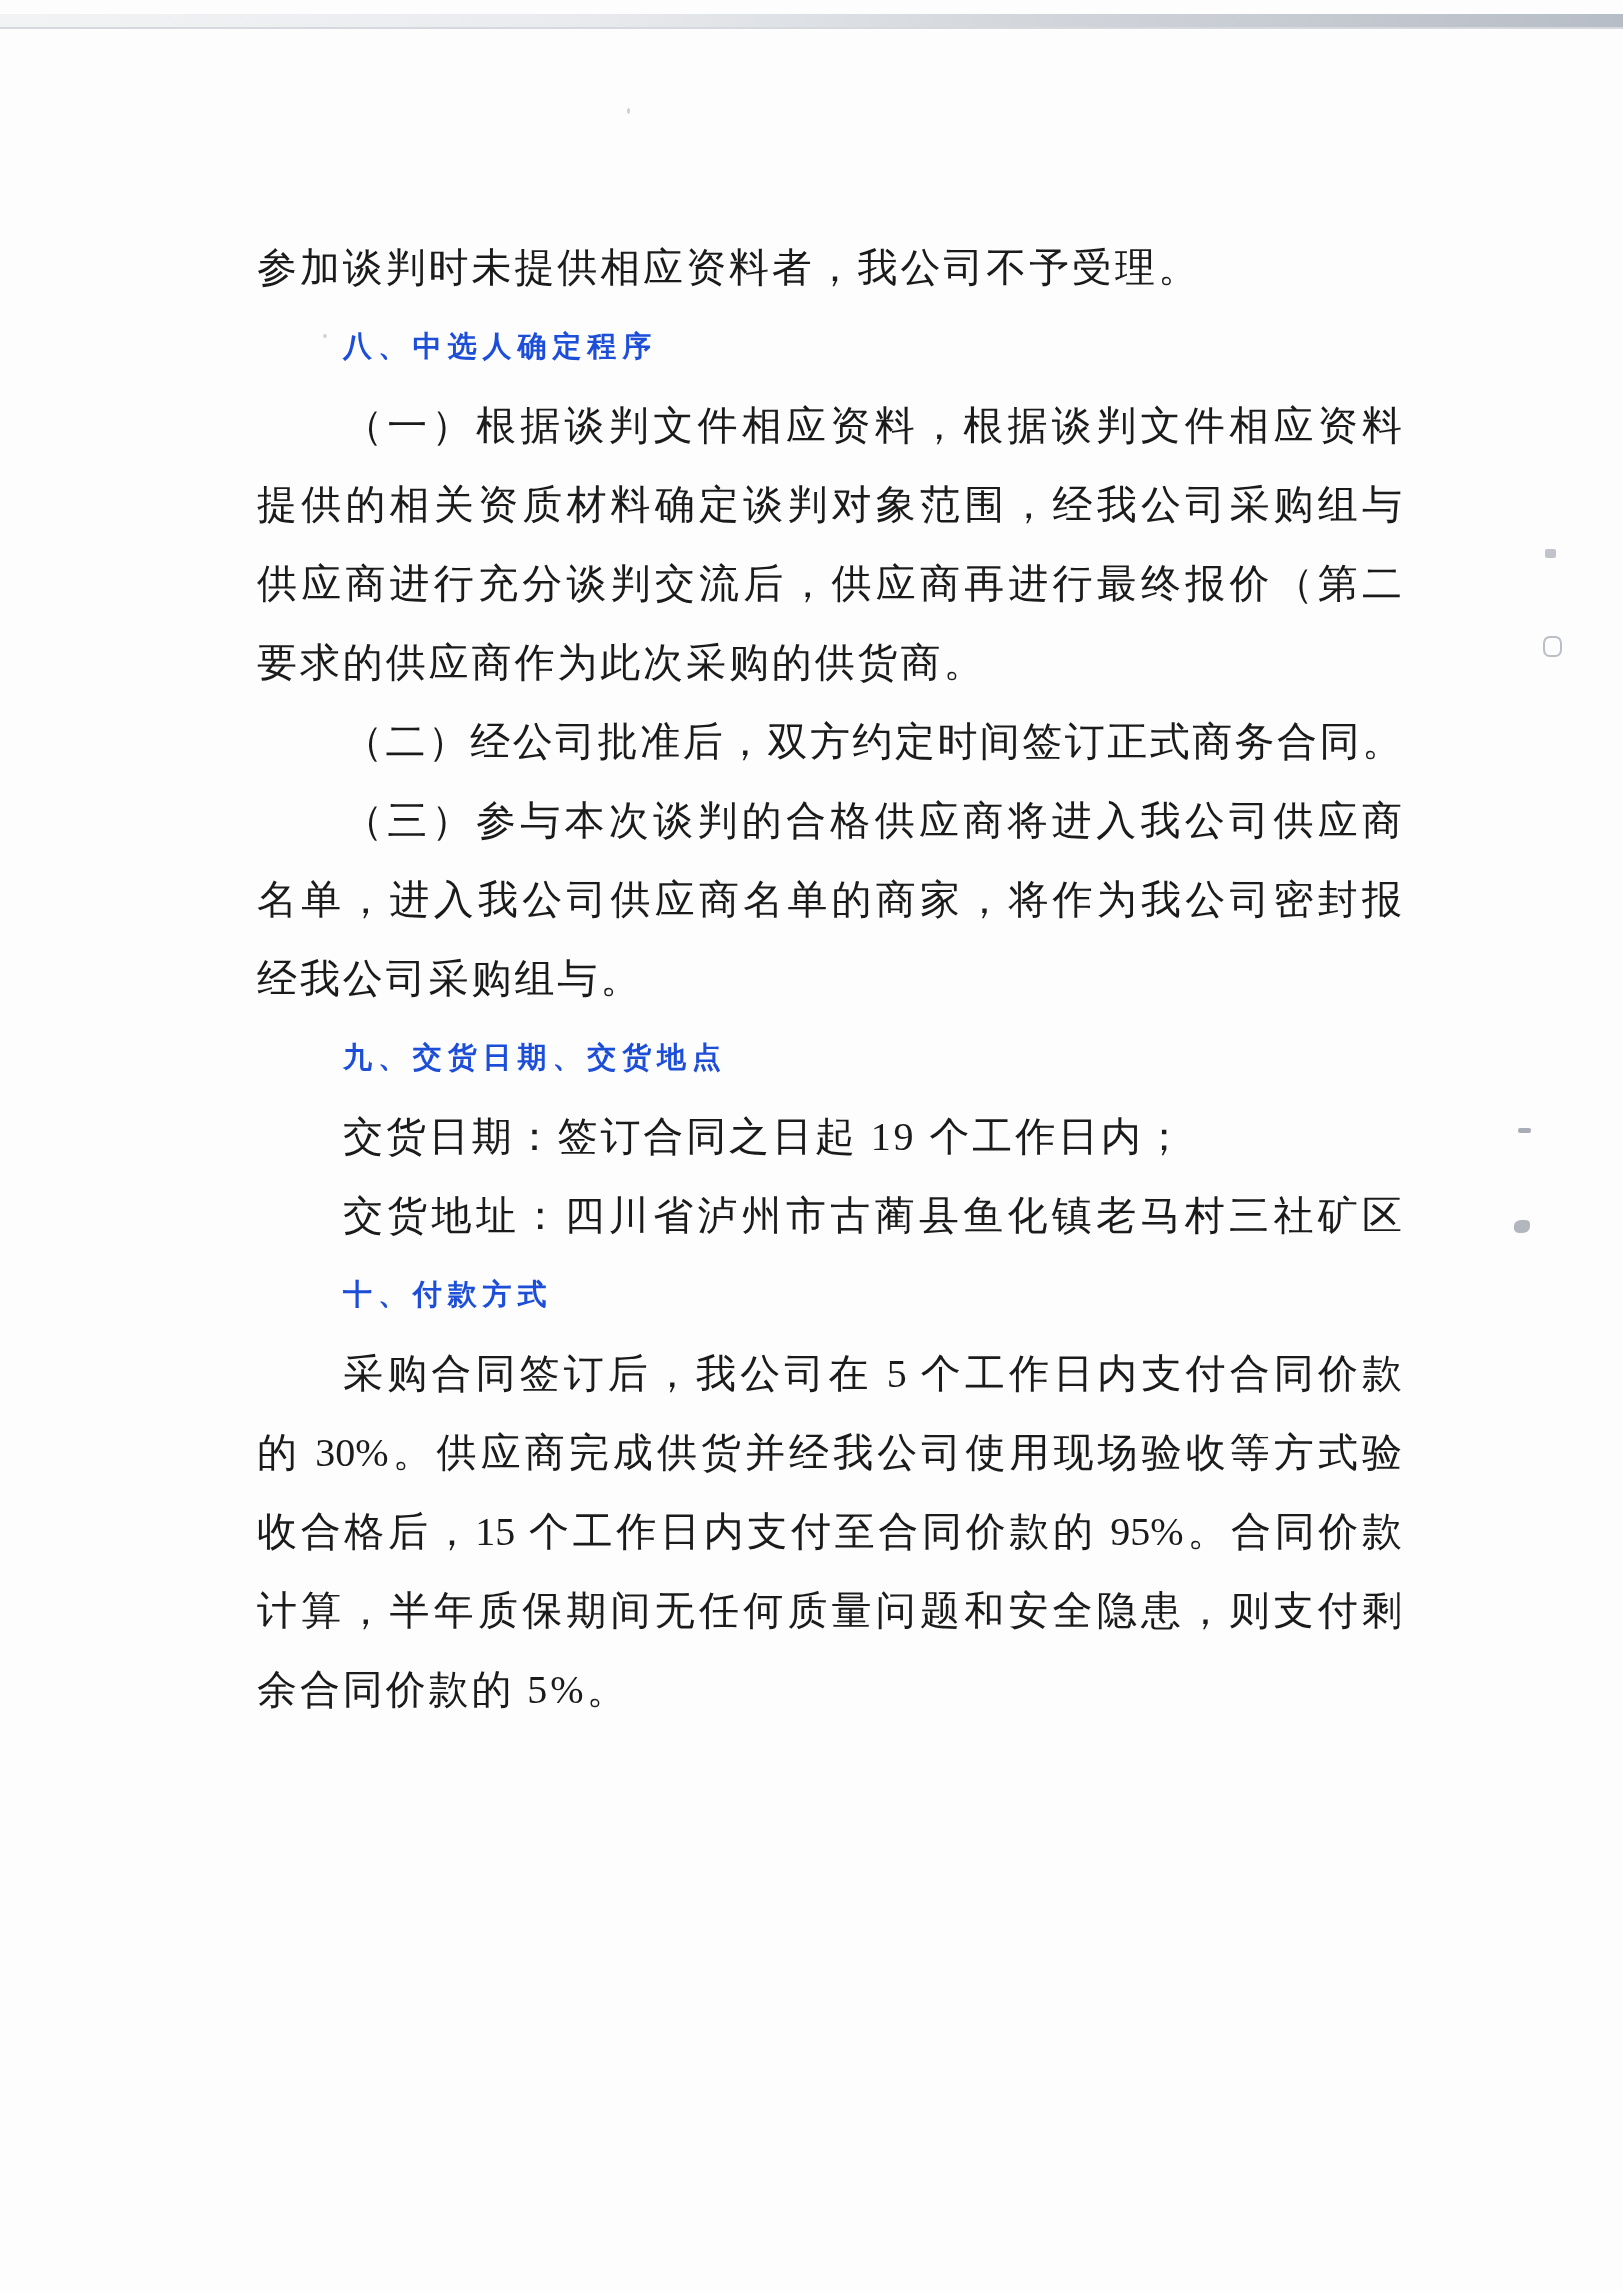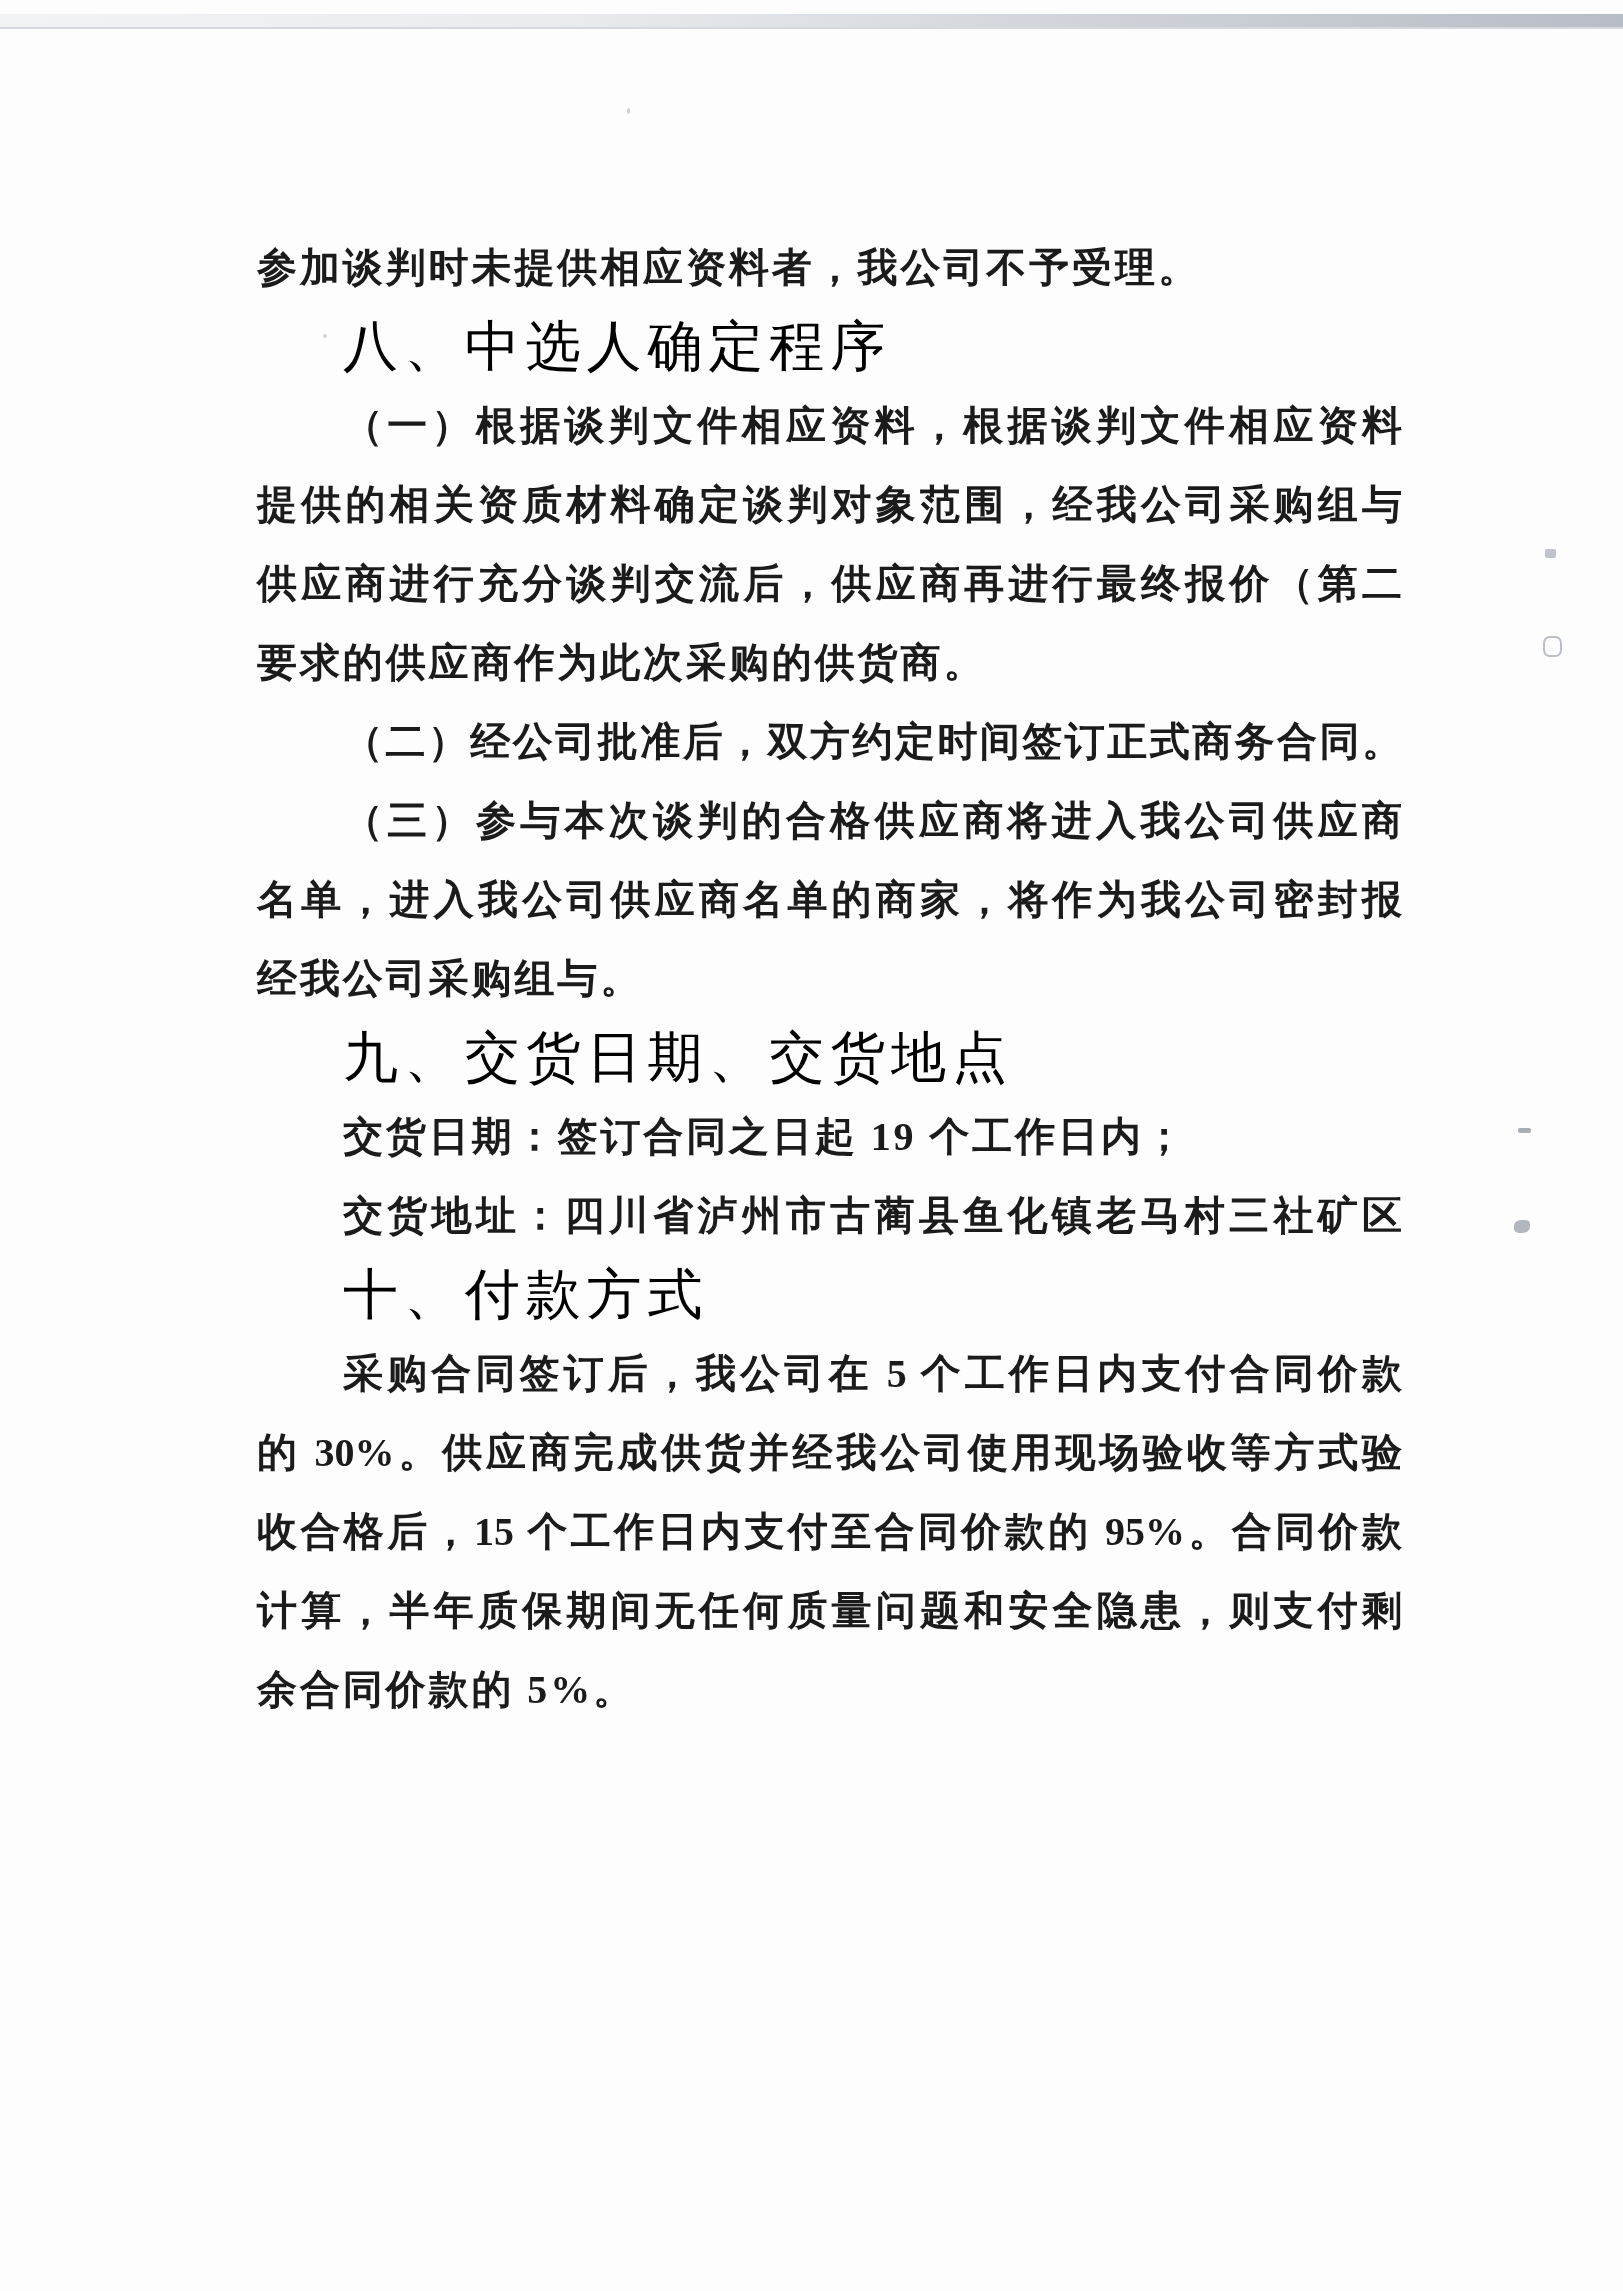--- a/index.html
+++ b/index.html
@@ -18,31 +18,30 @@
     background:linear-gradient(to right,#f2f3f5 0%,#e9ebee 35%,#ccd0d6 72%,#b7bdc6 100%);
     border-bottom:2px solid #d5d8dd;
   }
   .text-column{
     position:absolute;left:257px;top:228px;width:1145px;
   }
   .line{
     height:79px;line-height:79px;font-size:40px;
     letter-spacing:2.9px;white-space:nowrap;
     color:#1b1b1b;
-    font-weight:bold;
   }
   .line.justify{
     white-space:normal;letter-spacing:normal;
     text-align:justify;text-align-last:justify;
   }
   .line.indent{padding-left:86px;}
   .line.heading{
     font-family:"Liberation Sans","DejaVu Sans",sans-serif;
-    font-weight:400;font-size:55px;letter-spacing:5.9px;
-    color:#000000;
+    font-weight:700;font-size:29px;letter-spacing:5.9px;
+    color:#1d4ed8;
   }
   .artifact{position:absolute;opacity:.85;}
   .artifact.dot{border-radius:50%;}
   .artifact.dash{border-radius:2px;}
   .artifact.squiggle{border-radius:45% 30% 50% 35%;}
   .artifact.ring{border-radius:35%;background:transparent !important;}
 </style>
 </head>
 <body>
 

